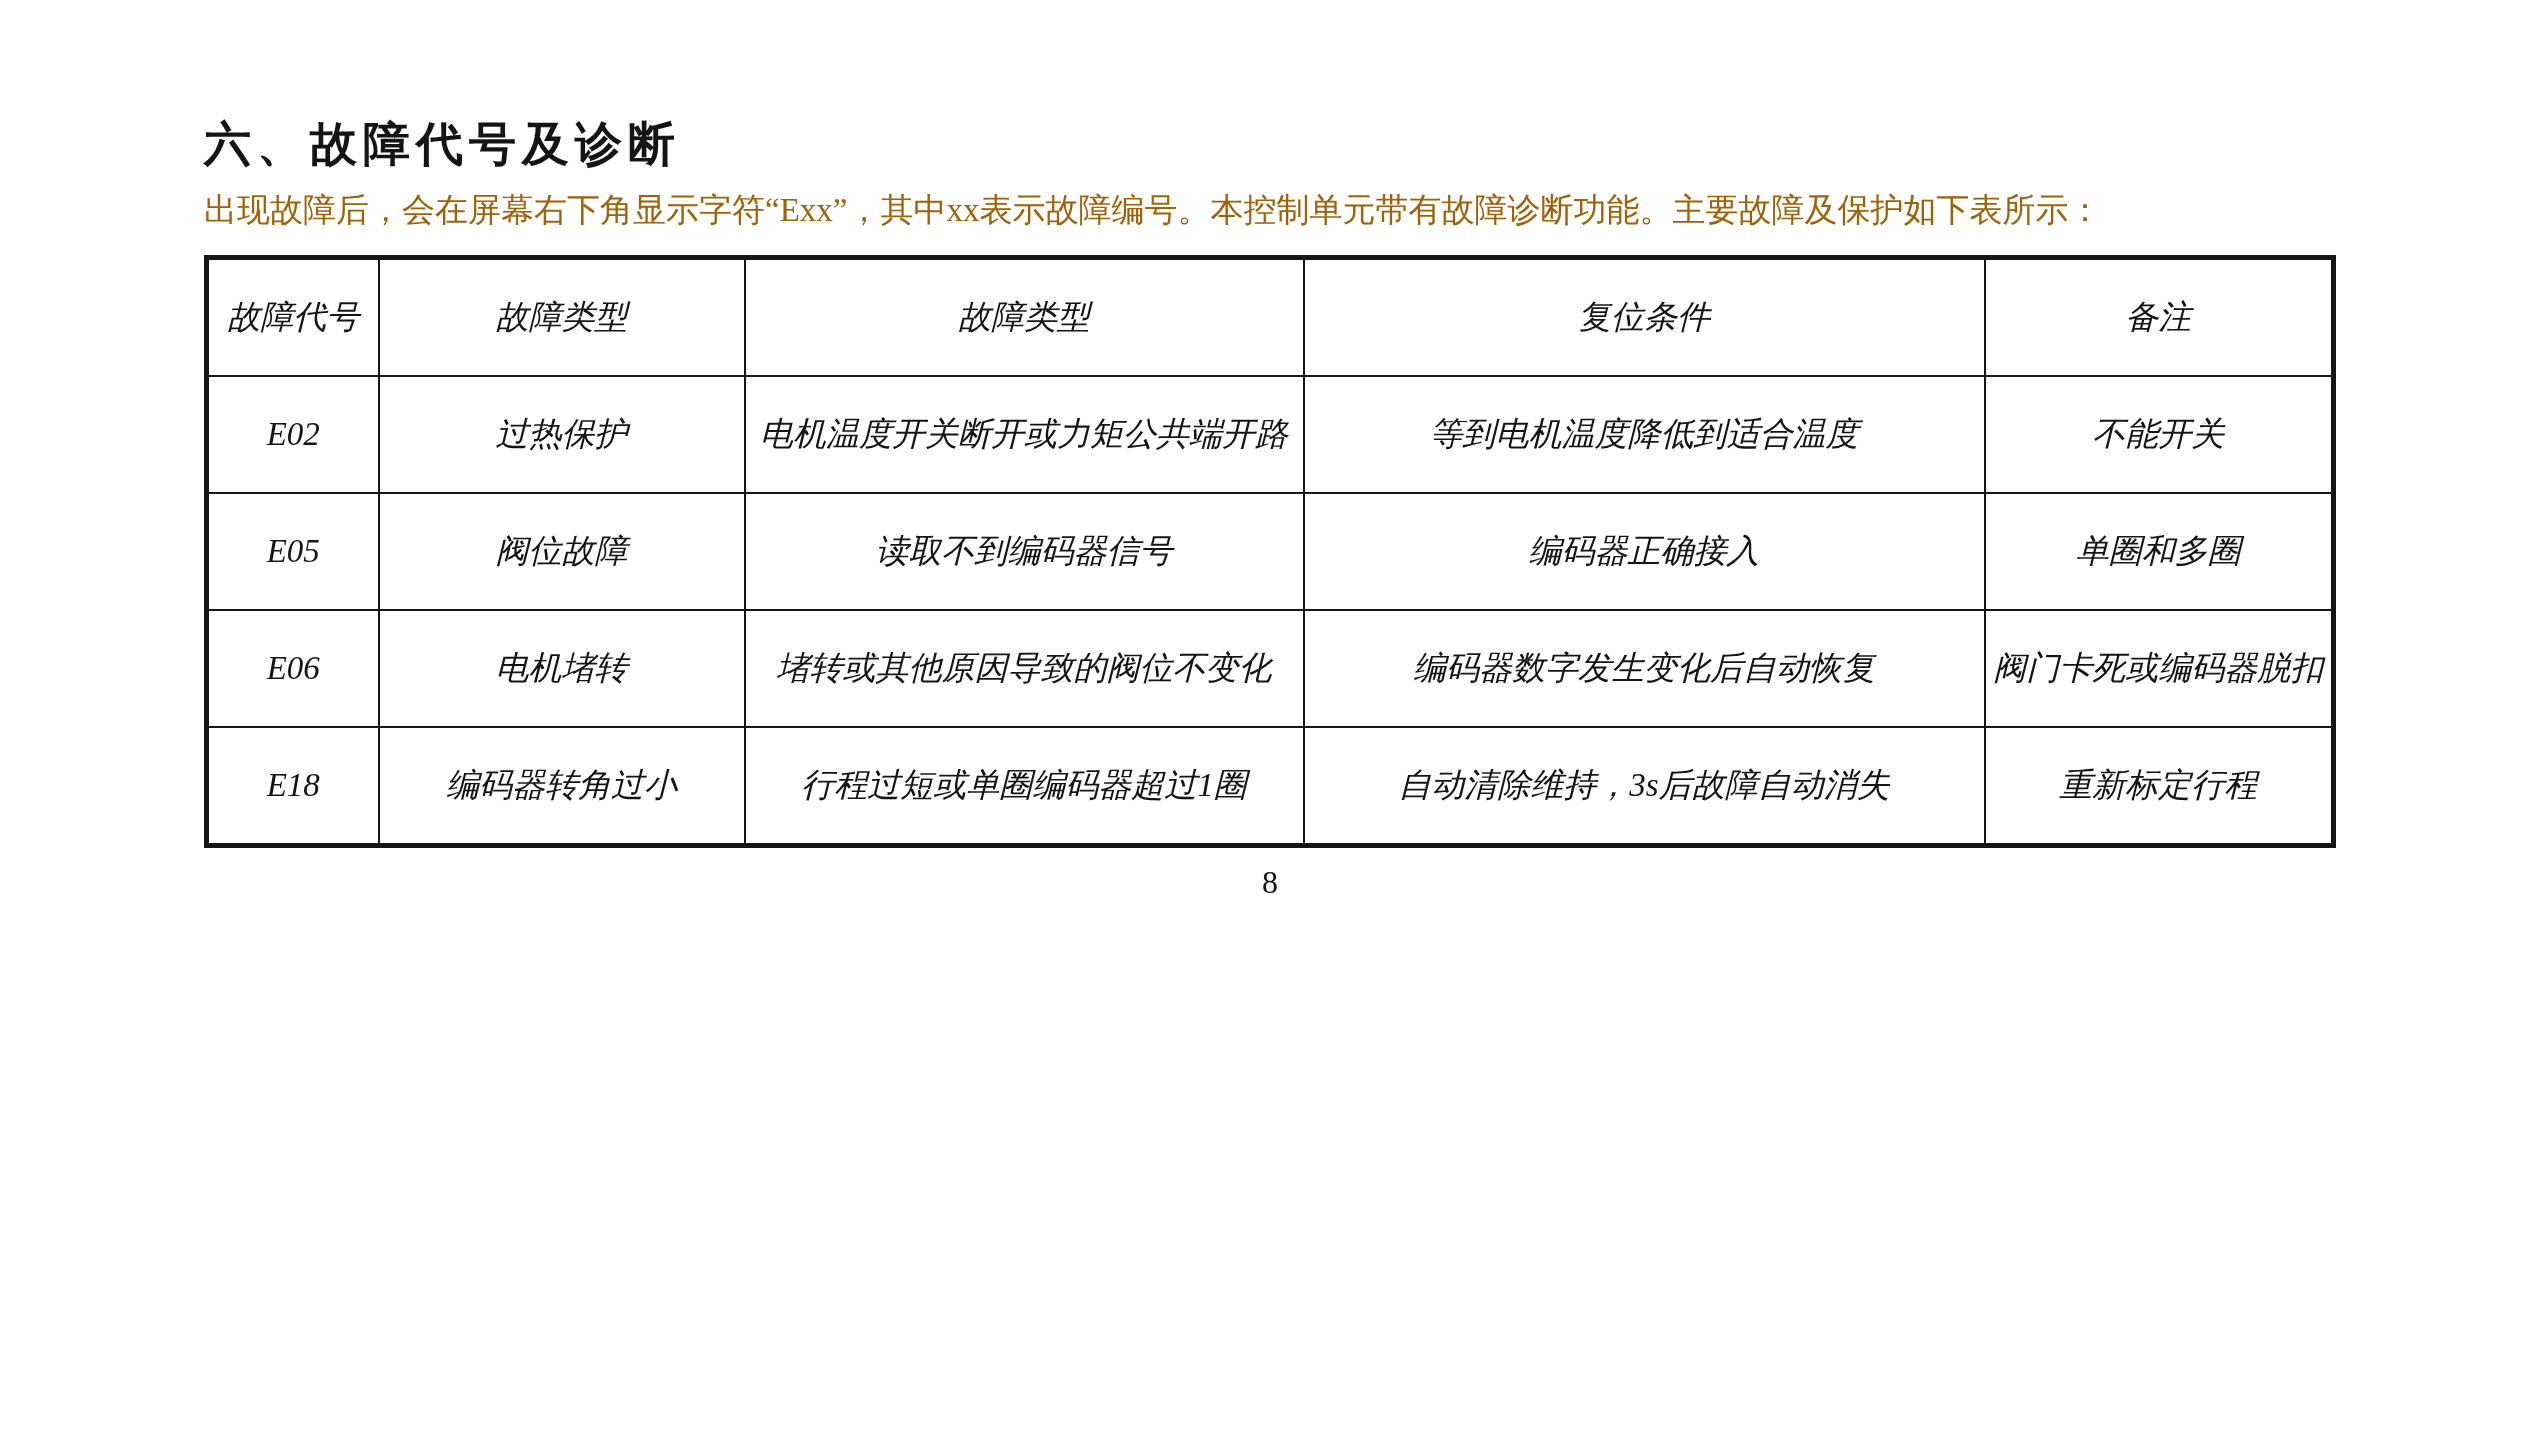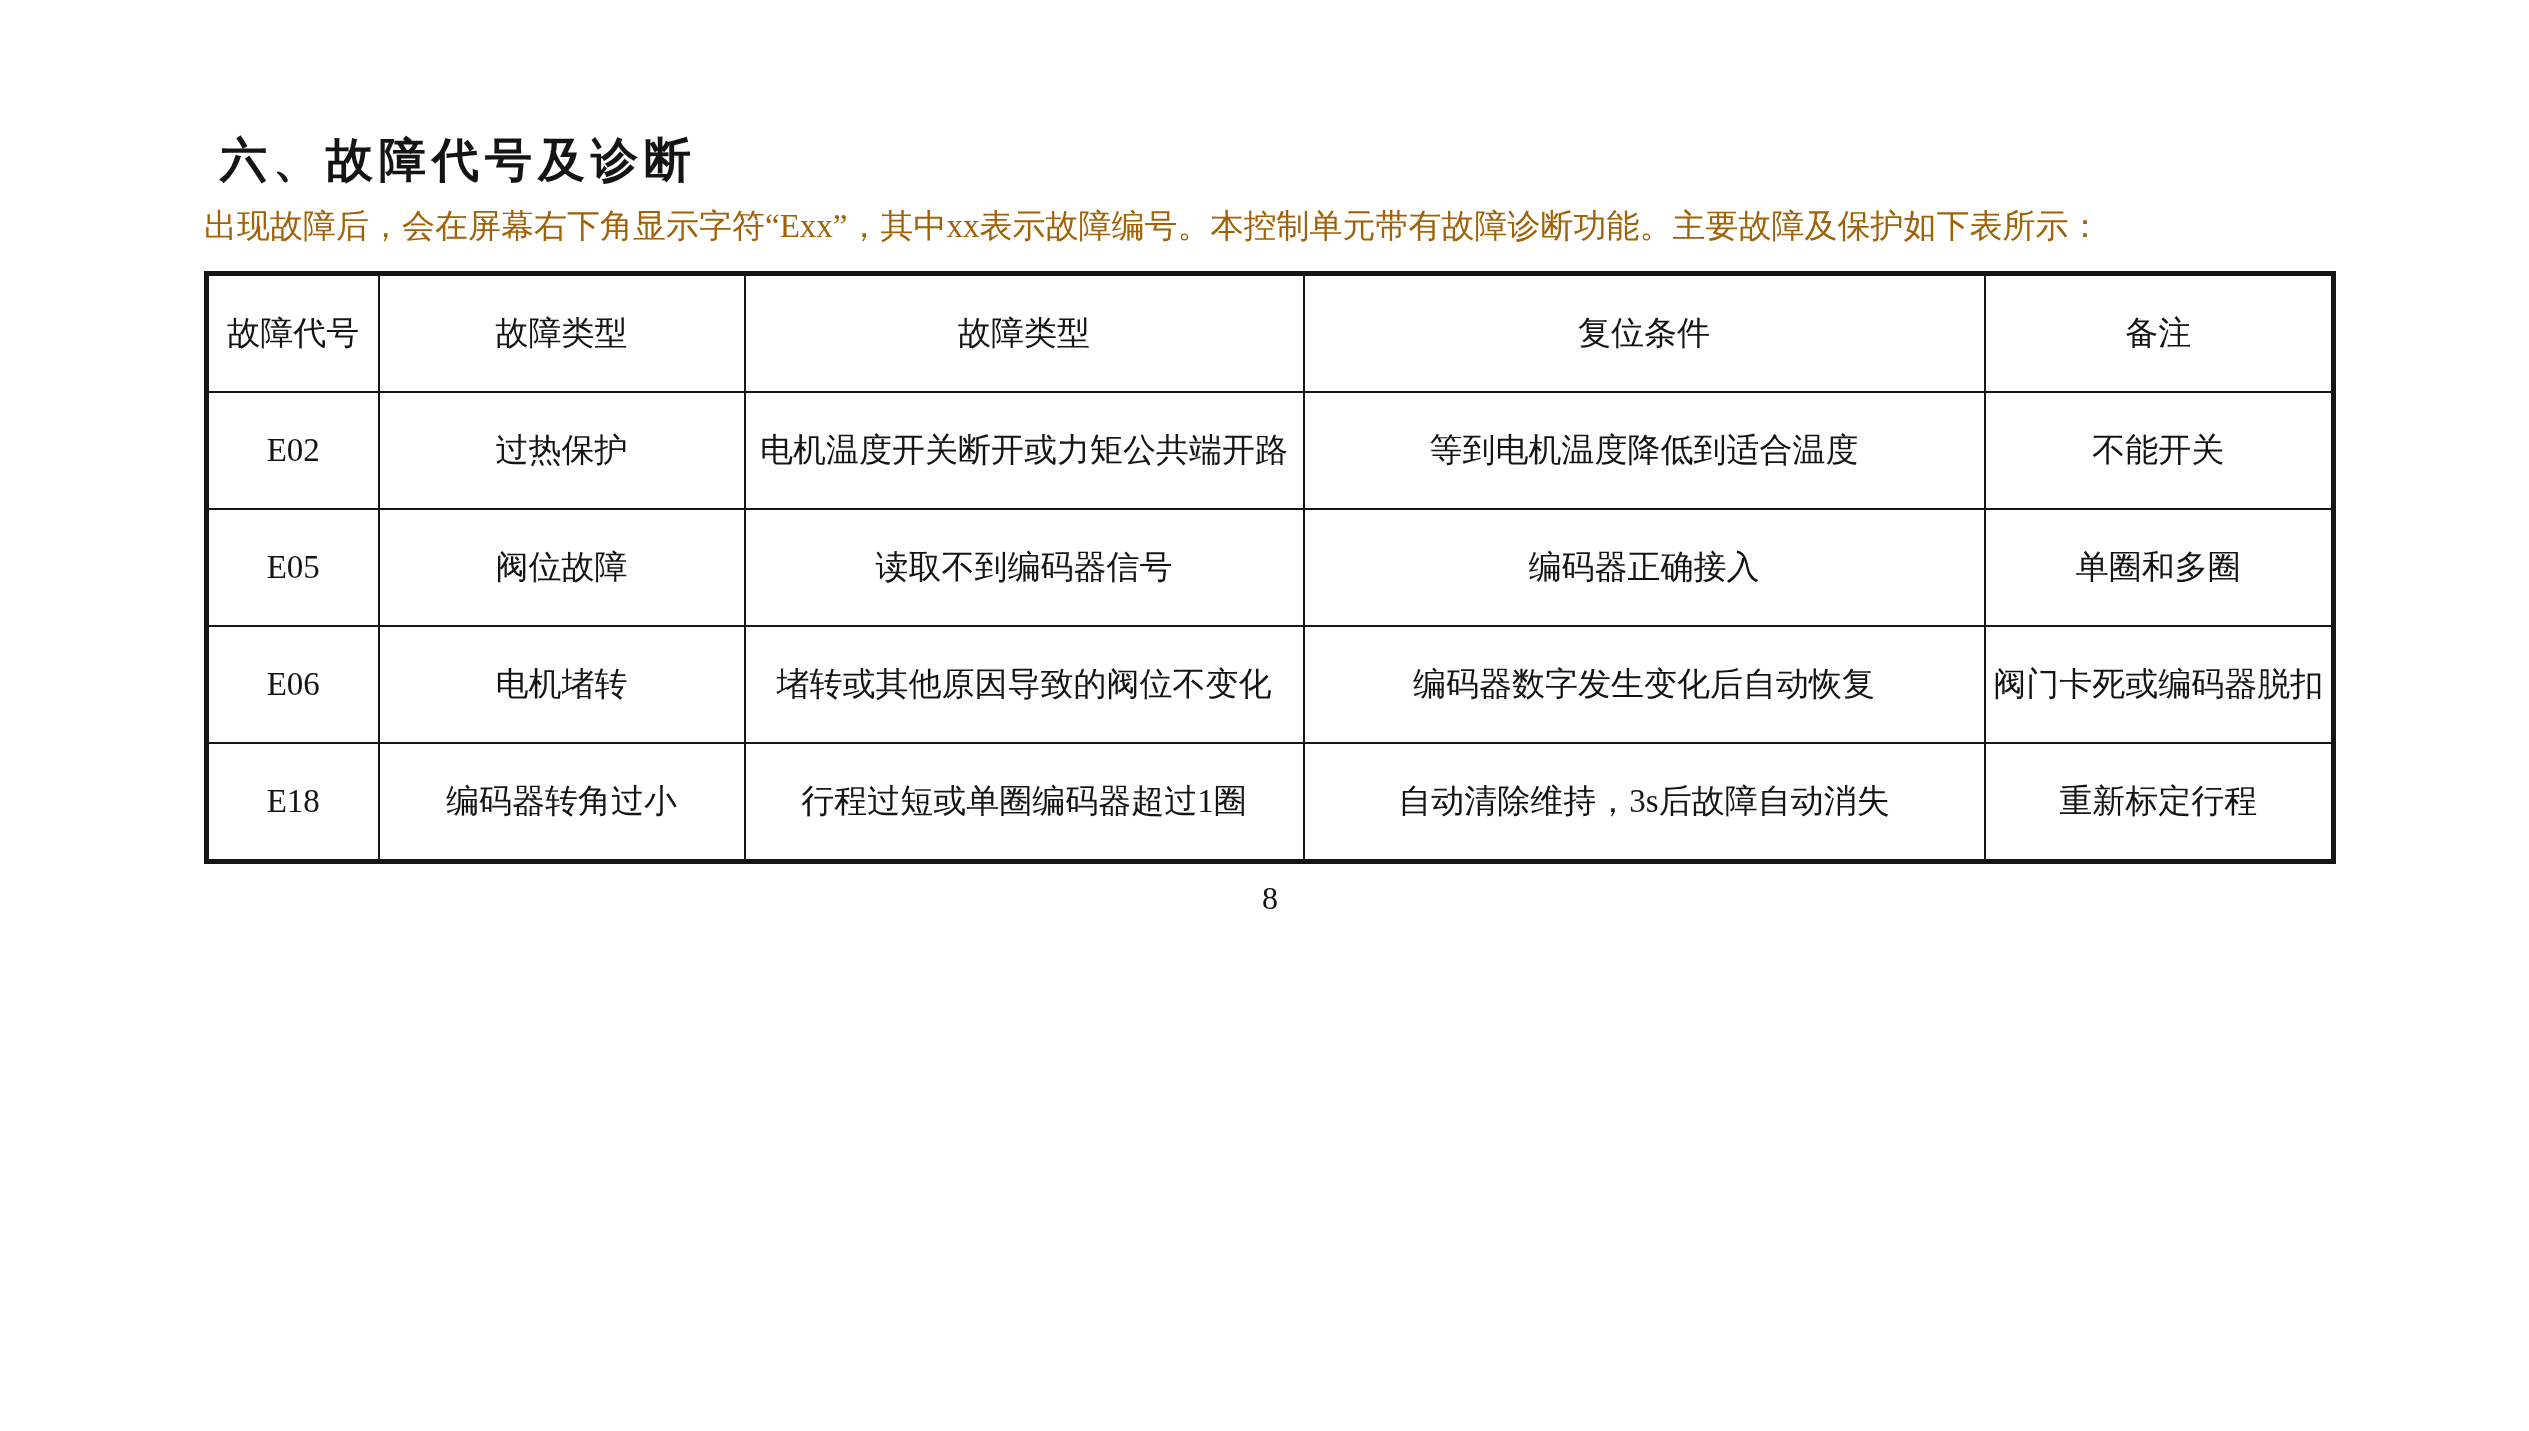--- a/index.html
+++ b/index.html
@@ -16,21 +16,21 @@
     font-family: "Liberation Serif", "DejaVu Serif", serif;
     overflow: hidden;
   }
   .content {
     position: absolute;
     left: 204px;
     top: 0;
     width: 2132px;
   }
   .title {
-    margin: 16px;
+    margin: 0;
     padding-top: 116px;
     font-family: "DejaVu Sans", "Liberation Sans", sans-serif;
     font-weight: bold;
     font-size: 47px;
     letter-spacing: 6px;
     color: #141414;
     line-height: 1.2;
   }
   .intro {
     margin: 16px 0 0 0;
@@ -51,20 +51,21 @@
     border: 2px solid #161616;
     text-align: center;
     vertical-align: middle;
     font-weight: normal;
     font-size: 33px;
     height: 111px;
     padding: 2px 3px;
     overflow: hidden;
     color: #141414;
     line-height: 1.25;
+    font-style: italic;
   }
   td.tight {
     font-size: 26.5px;
     letter-spacing: -0.5px;
   }
   .page-num {
     text-align: center;
     margin-top: 16px;
     font-size: 32px;
     color: #141414;

